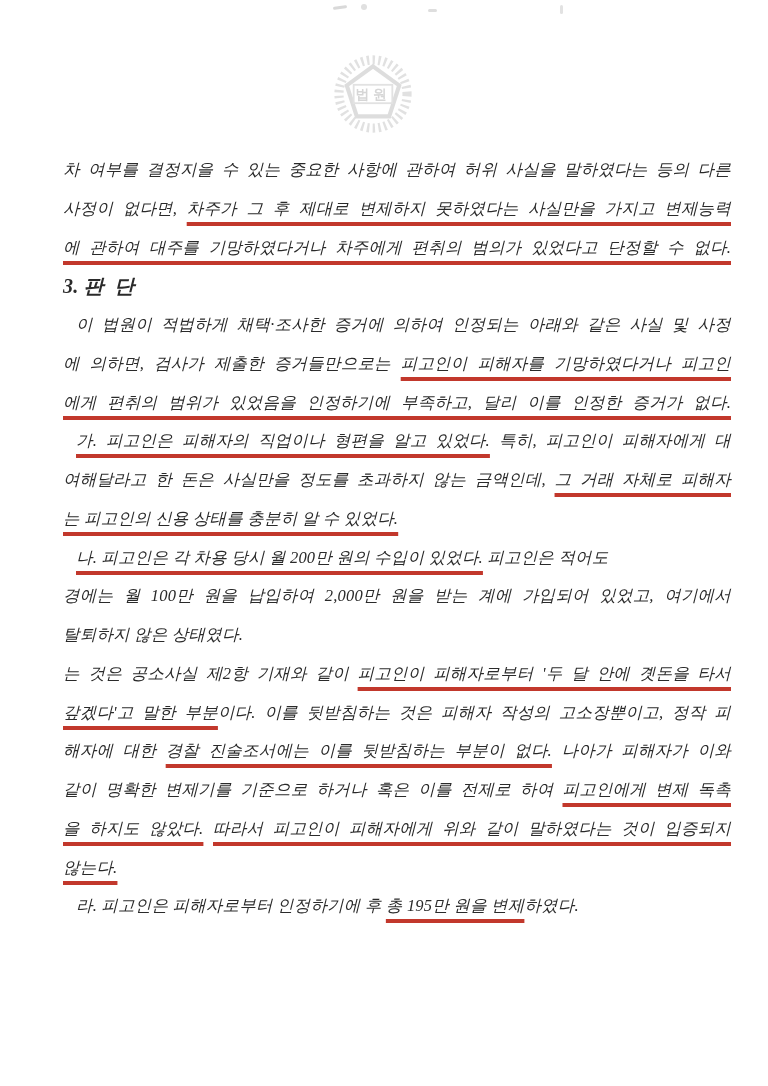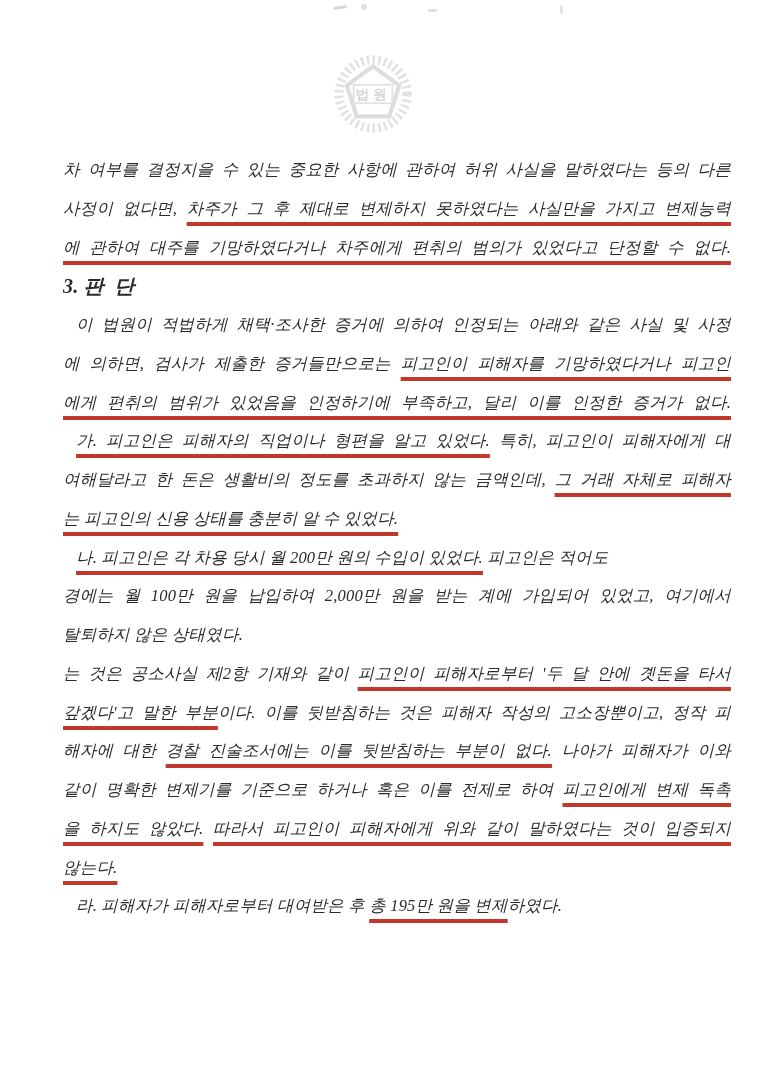--- a/index.html
+++ b/index.html
@@ -87,25 +87,25 @@
 
 <div class="doc">
     <div class="line full"><span class="">차 여부를 결정지을 수 있는 중요한 사항에 관하여 허위 사실을 말하였다는 등의 다른</span></div>
     <div class="line full"><span class="">사정이 없다면, </span><span class="u">차주가 그 후 제대로 변제하지 못하였다는 사실만을 가지고 변제능력</span></div>
     <div class="line full"><span class="u">에 관하여 대주를 기망하였다거나 차주에게 편취의 범의가 있었다고 단정할 수 없다.</span></div>
     <div class="line heading"><span class="">3. 판  단</span></div>
     <div class="line full indent"><span class="">이 법원이 적법하게 채택·조사한 증거에 의하여 인정되는 아래와 같은 사실 및 사정</span></div>
     <div class="line full"><span class="">에 의하면, 검사가 제출한 증거들만으로는 </span><span class="u">피고인이 피해자를 기망하였다거나 피고인</span></div>
     <div class="line full"><span class="u">에게 편취의 범위가 있었음을 인정하기에 부족하고, 달리 이를 인정한 증거가 없다.</span></div>
     <div class="line full indent"><span class="u">가. 피고인은 피해자의 직업이나 형편을 알고 있었다.</span><span class=""> 특히, 피고인이 피해자에게 대</span></div>
-    <div class="line full"><span class="">여해달라고 한 돈은 생활비의 정도를 초과하지 않는 금액인데, </span><span class="u">그 거래 자체로 피해자</span></div>
+    <div class="line full"><span class="">여해달라고 한 돈은 사실만을 정도를 초과하지 않는 금액인데, </span><span class="u">그 거래 자체로 피해자</span></div>
     <div class="line"><span class="u">는 피고인의 신용 상태를 충분히 알 수 있었다.</span></div>
     <div class="line indent"><span class="u">나. 피고인은 각 차용 당시 월 200만 원의 수입이 있었다.</span><span class=""> 피고인은 적어도</span></div>
     <div class="line full"><span class="">경에는 월 100만 원을 납입하여 2,000만 원을 받는 계에 가입되어 있었고, 여기에서</span></div>
     <div class="line"><span class="">탈퇴하지 않은 상태였다.</span></div>
     <div class="line full"><span class="">는 것은 공소사실 제2항 기재와 같이 </span><span class="u">피고인이 피해자로부터 '두 달 안에 곗돈을 타서</span></div>
     <div class="line full"><span class="u">갚겠다'고 말한 부분</span><span class="">이다. 이를 뒷받침하는 것은 피해자 작성의 고소장뿐이고, 정작 피</span></div>
     <div class="line full"><span class="">해자에 대한 </span><span class="u">경찰 진술조서에는 이를 뒷받침하는 부분이 없다.</span><span class=""> 나아가 피해자가 이와</span></div>
     <div class="line full"><span class="">같이 명확한 변제기를 기준으로 하거나 혹은 이를 전제로 하여 </span><span class="u">피고인에게 변제 독촉</span></div>
     <div class="line full"><span class="u">을 하지도 않았다.</span><span class=""> </span><span class="u">따라서 피고인이 피해자에게 위와 같이 말하였다는 것이 입증되지</span></div>
     <div class="line"><span class="u">않는다.</span></div>
-    <div class="line indent"><span class="">라. 피해자가 피해자로부터 대여받은 후 </span><span class="u">총 195만 원을 변제</span><span class="">하였다.</span></div>
+    <div class="line indent"><span class="">라. 피고인은 피해자로부터 인정하기에 후 </span><span class="u">총 195만 원을 변제</span><span class="">하였다.</span></div>
   </div>
 
 </body></html>

